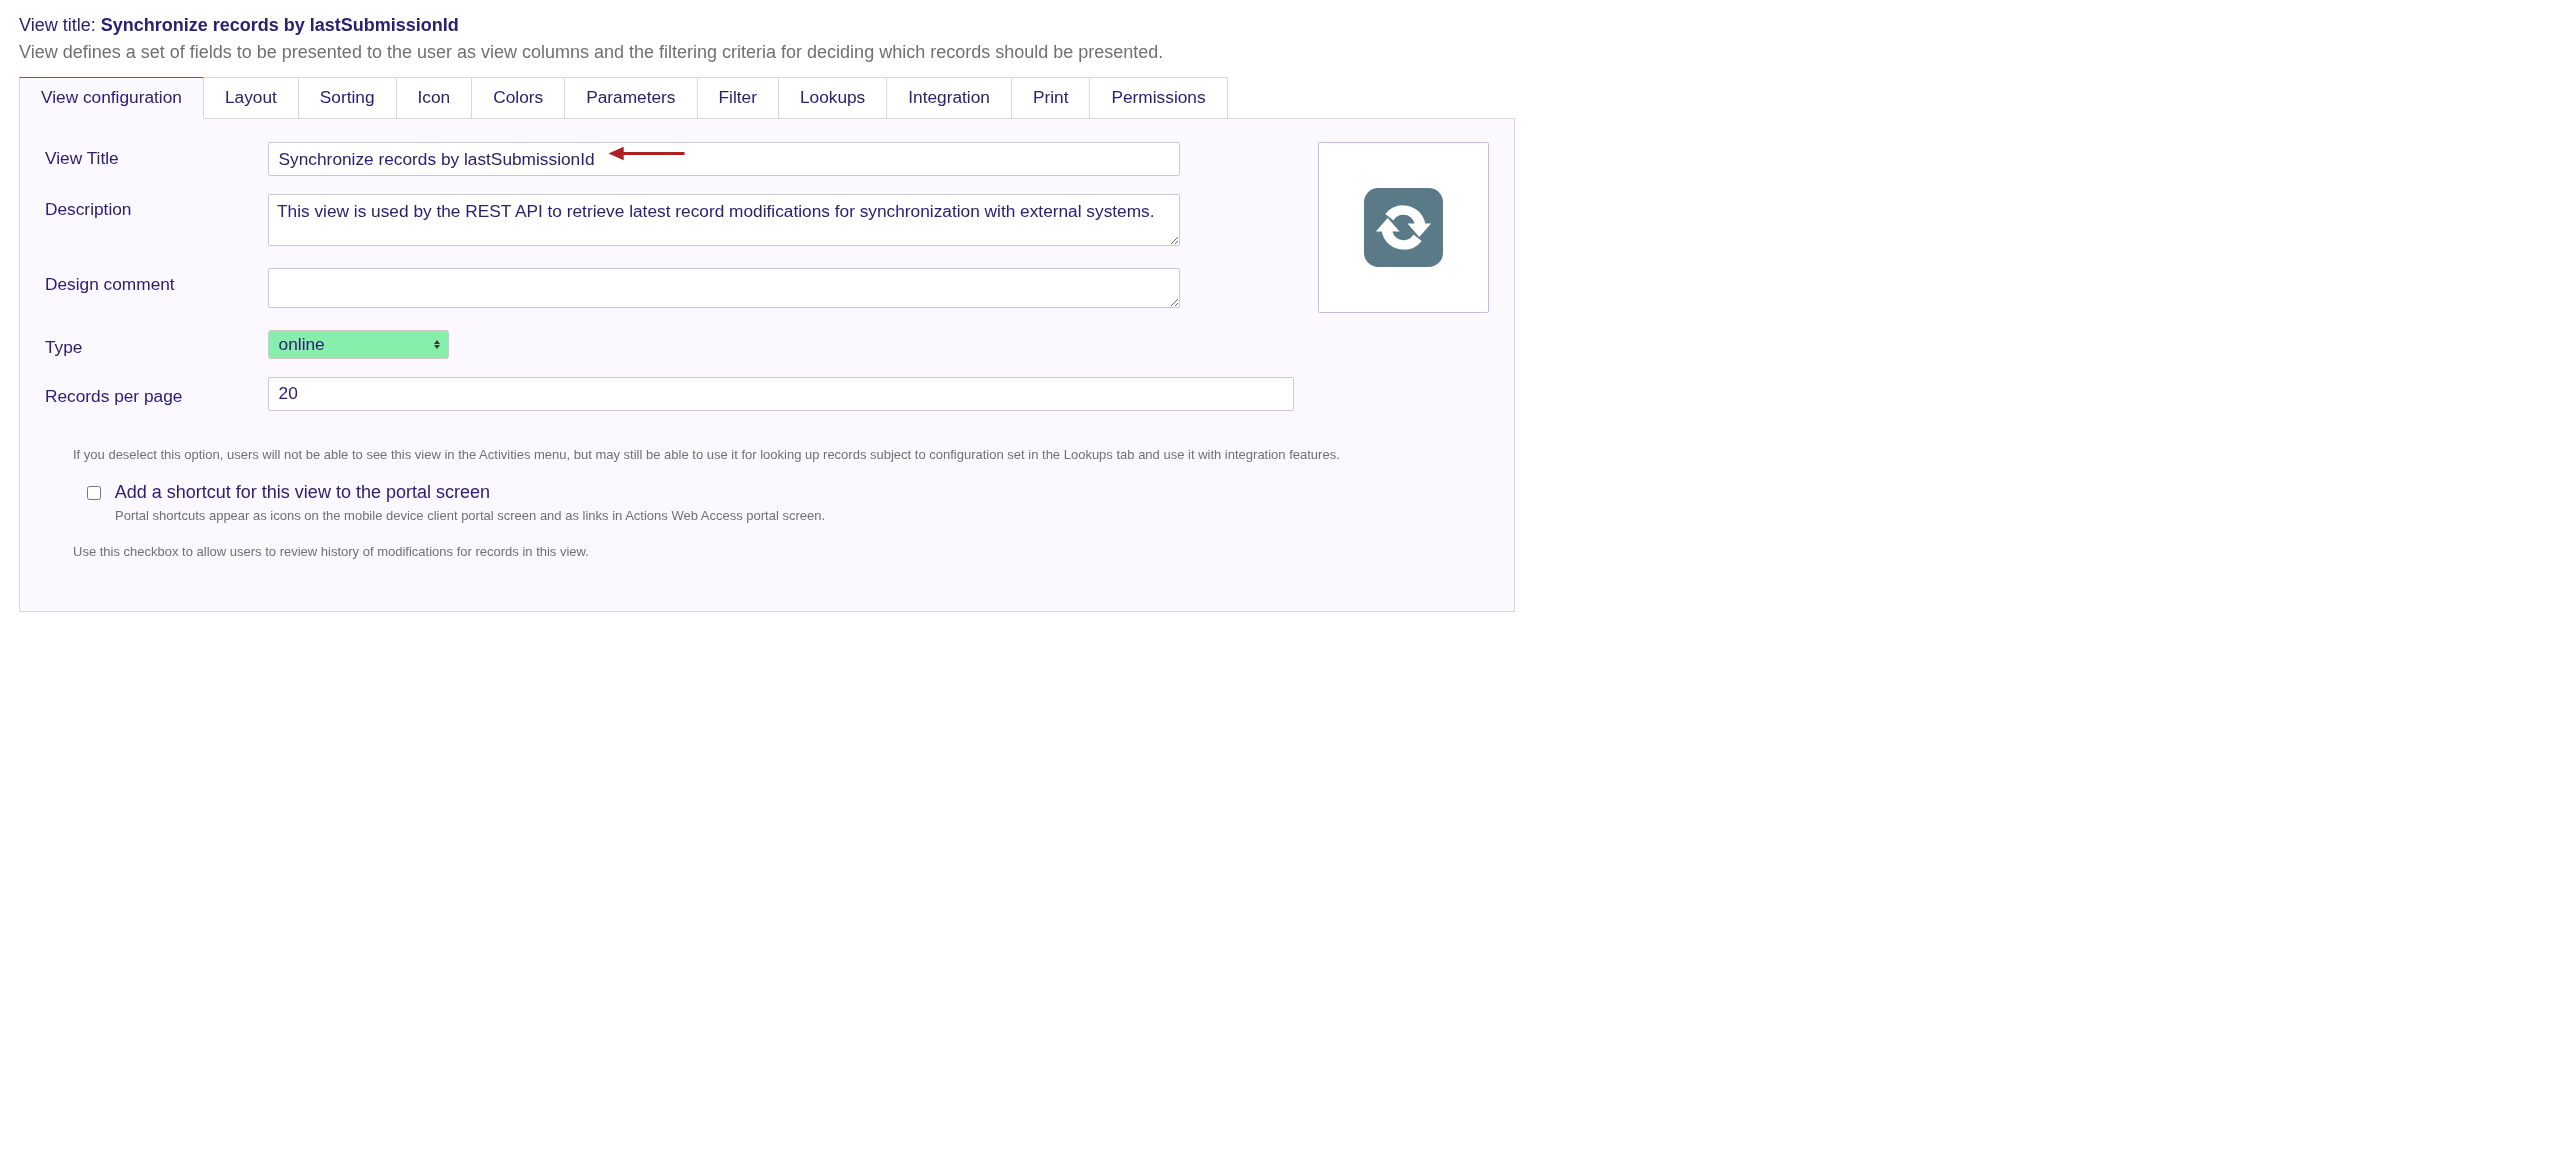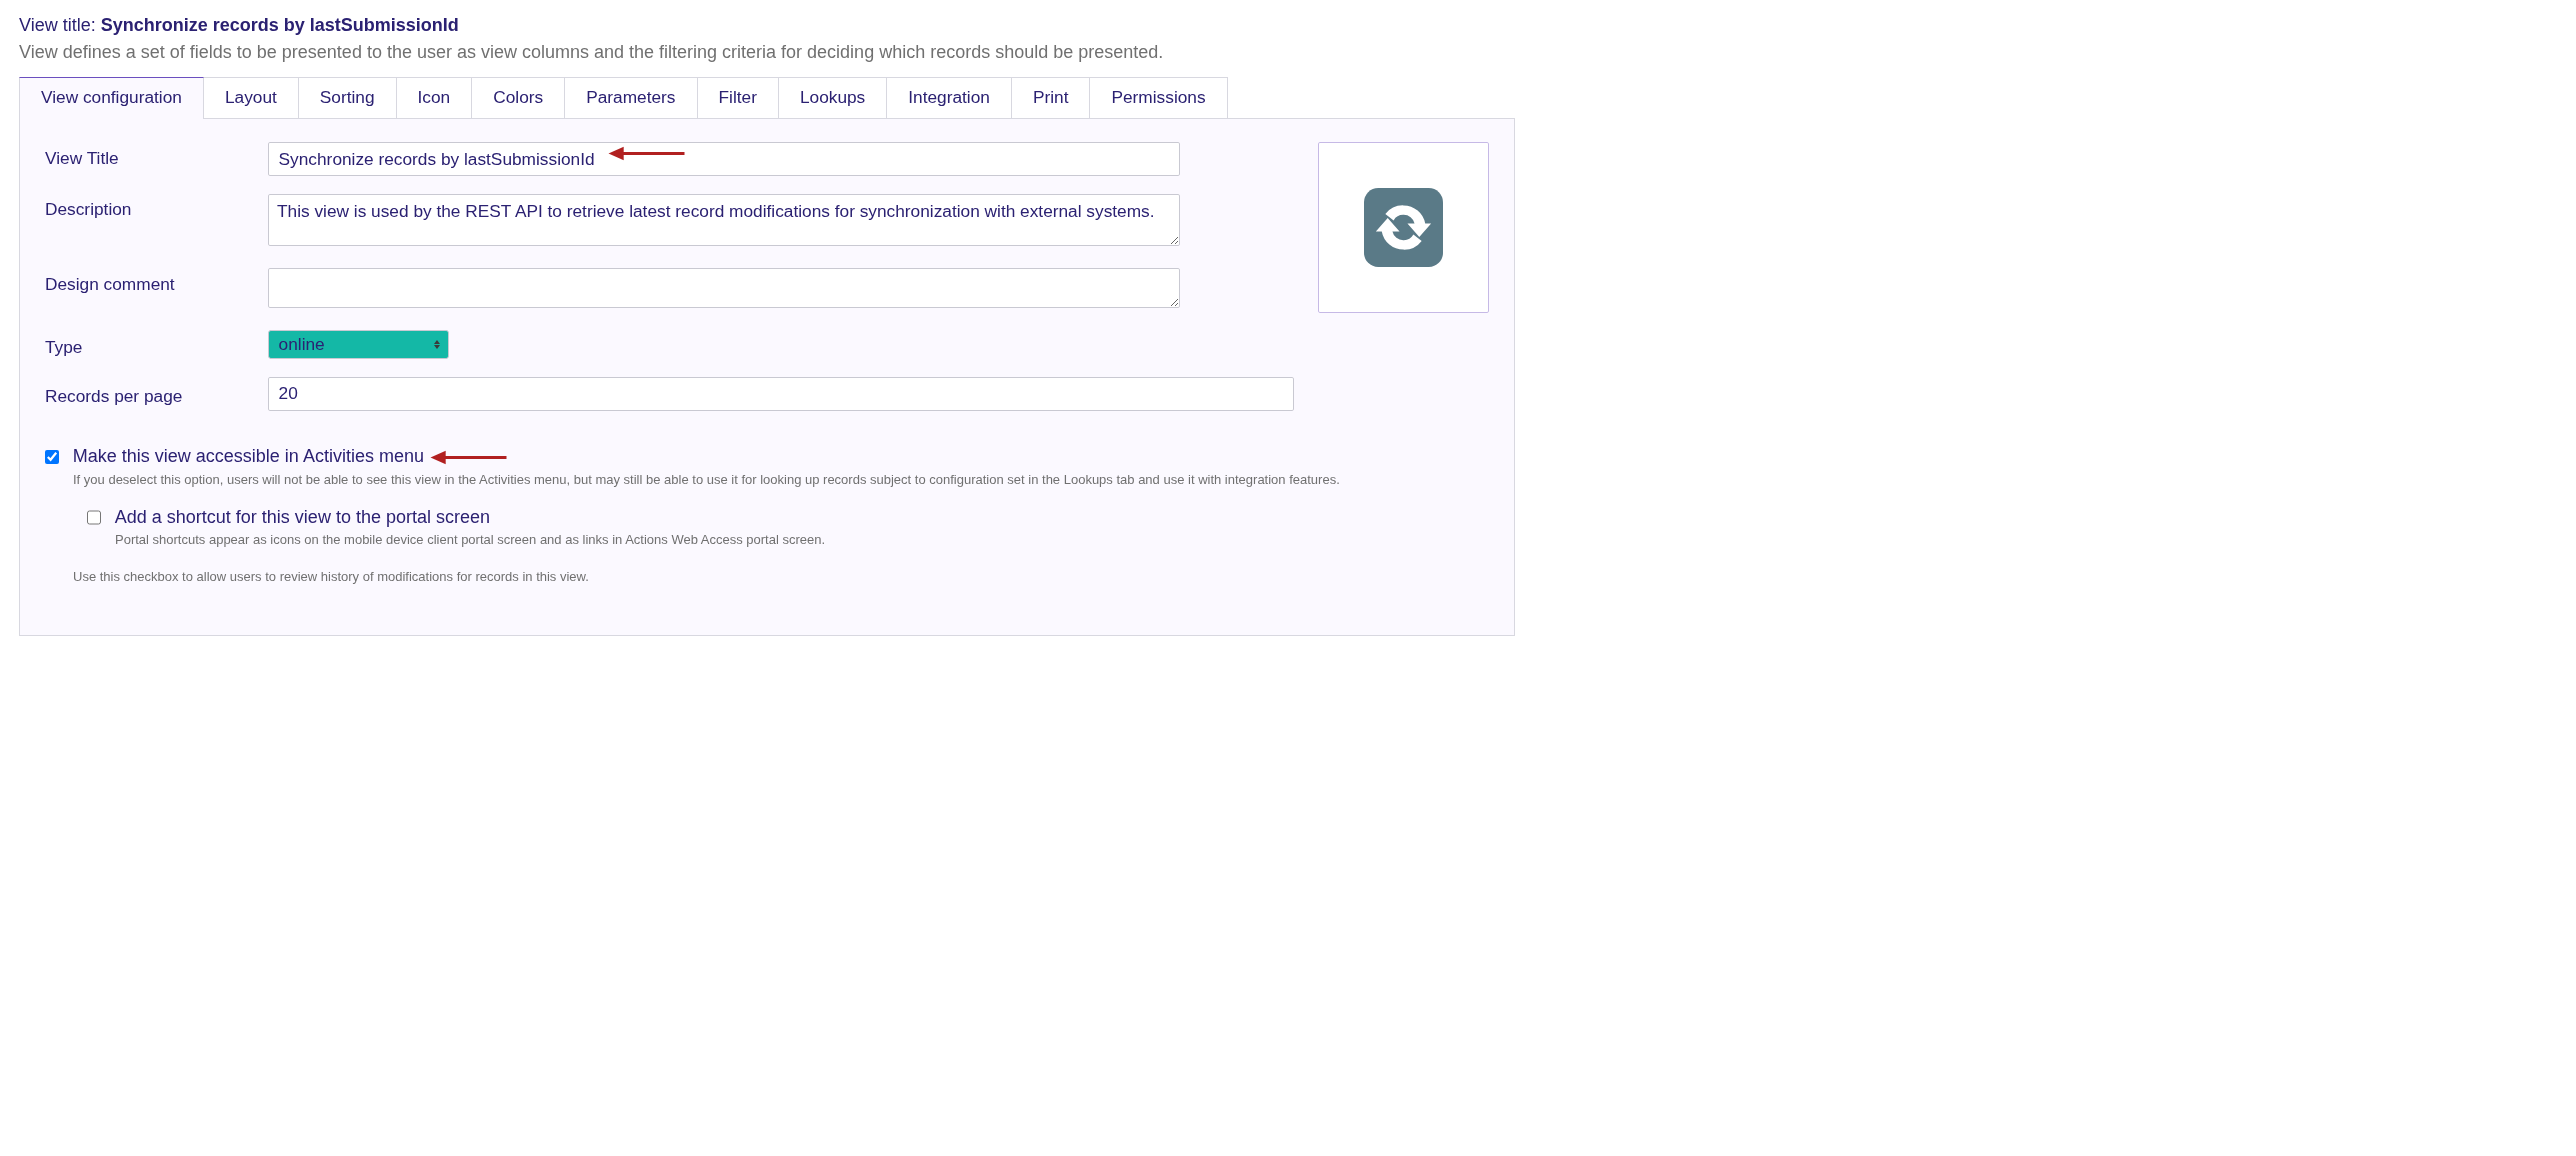--- a/index.html
+++ b/index.html
@@ -85,21 +85,21 @@
     padding: 5.8px 9.6px;
     font-family: inherit;
     color: #2b2172;
     border-radius: 1.9px;
   }
   textarea { resize: both; height: 52px; line-height: 1.35; padding-left: 8px; }
   .select-wrap {
     position: relative;
     width: 181px;
     border: 1px solid #c9c9d2;
-    background: #14b8a6;
+    background: #86efac;
     border-radius: 2.9px;
     display: flex;
     align-items: center;
     height: 29px;
   }
   .select-wrap .sel-text {
     padding: 1.9px 9.6px;
     font-size: 17.3px;
     color: #2b2172;
     flex: 1;
@@ -242,29 +242,20 @@
         </div>
       </div>
     </div>
 
     <svg class="arrow-svg" style="position:absolute; left:588px; top:25px;" width="77" height="19" viewBox="0 0 80 20">
       <line x1="80" y1="10" x2="14" y2="10" stroke="#b12020" stroke-width="3"></line>
       <polygon points="0,10 16,3 16,17" fill="#b12020"></polygon>
     </svg>
 
     <div class="check-section">
-      <div class="check-row">
-        <input type="checkbox" checked="" style="">
-        <span class="check-label">Make this view accessible in Activities menu</span>
-
-        <svg class="arrow-svg" width="77" height="19" style="margin-left:-7.7px;" viewBox="0 0 80 20">
-          <line x1="80" y1="10" x2="14" y2="10" stroke="#b12020" stroke-width="3"></line>
-          <polygon points="0,10 16,3 16,17" fill="#b12020"></polygon>
-        </svg>
-      </div>
       <div class="check-hint">If you deselect this option, users will not be able to see this view in the Activities menu, but may still be able to use it for looking up records subject to configuration set in the Lookups tab and use it with integration features.</div>
 
       <div class="sub-indent">
         <div class="check-row">
           <input type="checkbox" style="">
           <span class="check-label">Add a shortcut for this view to the portal screen</span>
         </div>
         <div class="check-hint">Portal shortcuts appear as icons on the mobile device client portal screen and as links in Actions Web Access portal screen.</div>
       </div>
 

